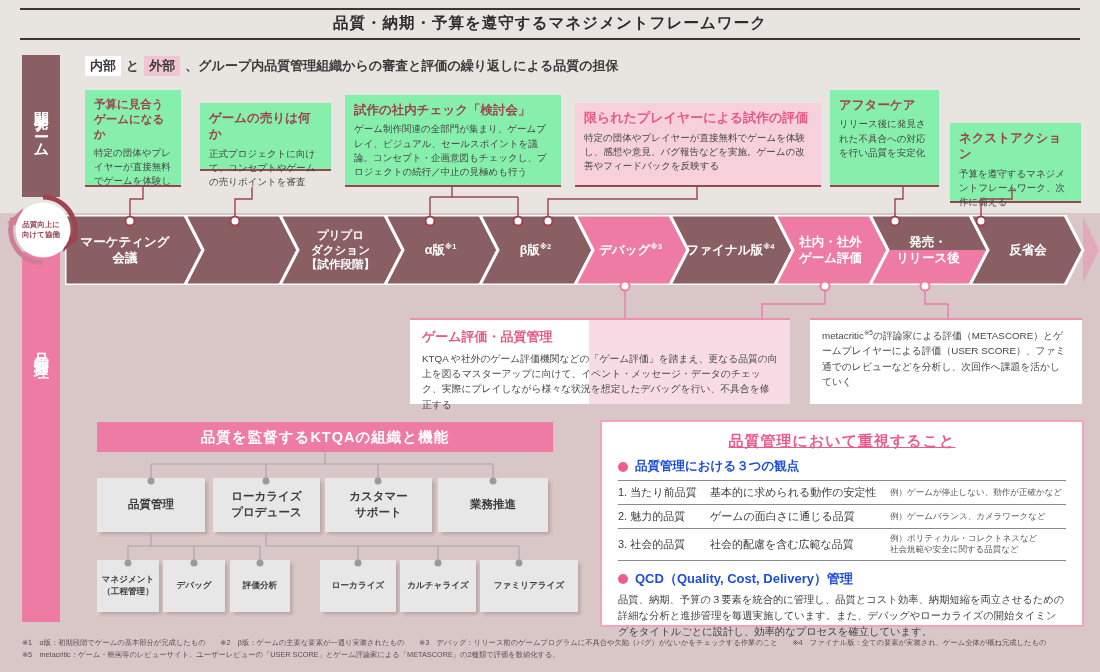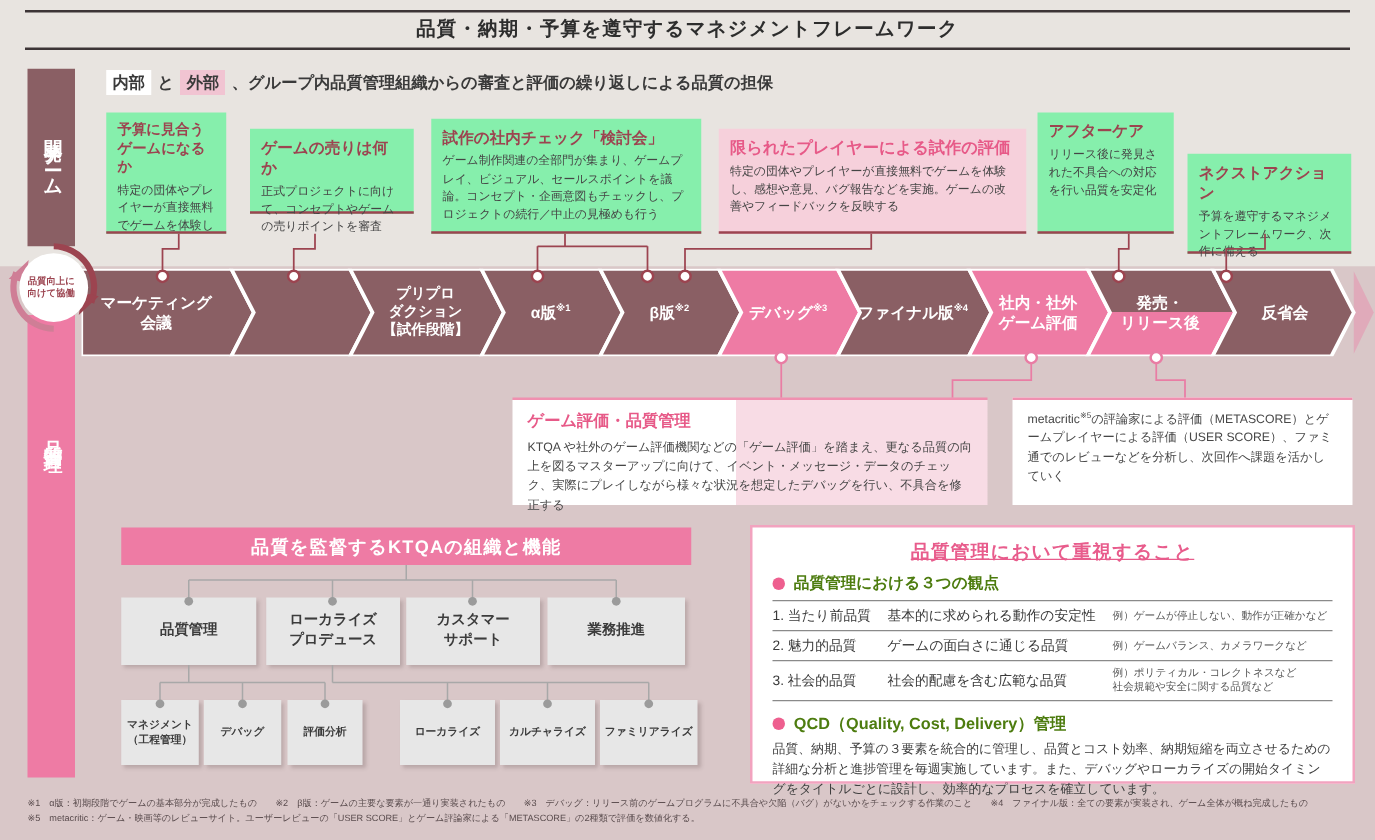--- a/index.html
+++ b/index.html
@@ -33,21 +33,21 @@
   .dbox{position:absolute;border-top:2px solid #f090b0;padding:8px 12px;box-sizing:border-box;z-index:3;}
   .dbox.left{background:linear-gradient(90deg,#ffffff 0 47%,#f8dce5 47% 100%);}
   .dbox.right{background:#ffffff;}
   .dbox-title{color:#e75a88;font-weight:bold;font-size:13px;margin-bottom:5px;}
   .dbox-body{font-size:9.8px;color:#474747;line-height:1.55;}
   .org-header{position:absolute;left:97px;top:422px;width:456px;height:30px;background:#ee7ba4;color:#fff;font-weight:bold;font-size:14.5px;display:flex;align-items:center;justify-content:center;letter-spacing:1px;z-index:3;}
   .obox{position:absolute;background:#e7e7e7;box-shadow:2.5px 2.5px 3px rgba(90,70,70,.25);display:flex;align-items:center;justify-content:center;text-align:center;font-size:11.5px;color:#3c3c3c;font-weight:600;line-height:1.35;white-space:pre-line;z-index:3;}
   .obox.small{font-size:8.6px;}
   .panel{position:absolute;left:600px;top:420px;width:484px;height:207px;background:#fff;border:2px solid #f2a3bf;box-sizing:border-box;padding:10px 16px 8px;z-index:3;}
   .panel-title{color:#e85c8c;font-weight:bold;font-size:15px;text-align:center;margin-bottom:7px;letter-spacing:1px;text-decoration:underline;}
-  .bullet{display:flex;align-items:center;gap:7px;font-weight:bold;font-size:12.5px;color:#4d7c0f;}
+  .bullet{display:flex;align-items:center;gap:7px;font-weight:bold;font-size:12.5px;color:#1d4ed8;}
   .bullet .dot{width:10px;height:10px;border-radius:50%;background:#ee5f8f;flex:0 0 auto;}
   .qtable{margin-top:5px;}
   .qrow{display:grid;grid-template-columns:92px 180px 1fr;border-top:1px solid #8a8a8a;padding:4px 0;font-size:11px;color:#3a3a3a;align-items:center;}
   .qrow:last-child{border-bottom:1px solid #8a8a8a;}
   .qrow .ex{font-size:8.5px;color:#555;white-space:pre-line;line-height:1.35;}
   .qcd{margin-top:9px;}
   .qcd .bullet{font-size:13px;}
   .qcd-body{font-size:10.3px;color:#3f3f3f;line-height:1.55;margin-top:4px;}
   .fnotes{position:absolute;left:22px;top:637px;width:1062px;z-index:3;}
   .fn{font-size:7.3px;color:#5a4c4e;line-height:1.6;}
@@ -229,21 +229,21 @@
 プロデュース</div>
   <div class="obox" style="left:325px;top:478px;width:107px;height:54px;">カスタマー
 サポート</div>
   <div class="obox" style="left:438px;top:478px;width:110px;height:54px;">業務推進</div>
   <div class="obox small" style="left:97px;top:560px;width:62px;height:52px;">マネジメント
 （工程管理）</div>
   <div class="obox small" style="left:163px;top:560px;width:62px;height:52px;">デバッグ</div>
   <div class="obox small" style="left:230px;top:560px;width:60px;height:52px;">評価分析</div>
   <div class="obox small" style="left:320px;top:560px;width:76px;height:52px;">ローカライズ</div>
   <div class="obox small" style="left:400px;top:560px;width:76px;height:52px;">カルチャライズ</div>
-  <div class="obox small" style="left:480px;top:560px;width:78px;height:52px;">ファミリアライズ</div>
+  <div class="obox small" style="left:480px;top:560px;width:98px;height:52px;">ファミリアライズ</div>
 
   <div class="panel">
     <div class="panel-title">品質管理において重視すること</div>
     <div class="bullet">
       <span class="dot"></span>
       <span>品質管理における３つの観点</span>
     </div>
     <div class="qtable">
       <div class="qrow">
         <span>1. 当たり前品質</span>

